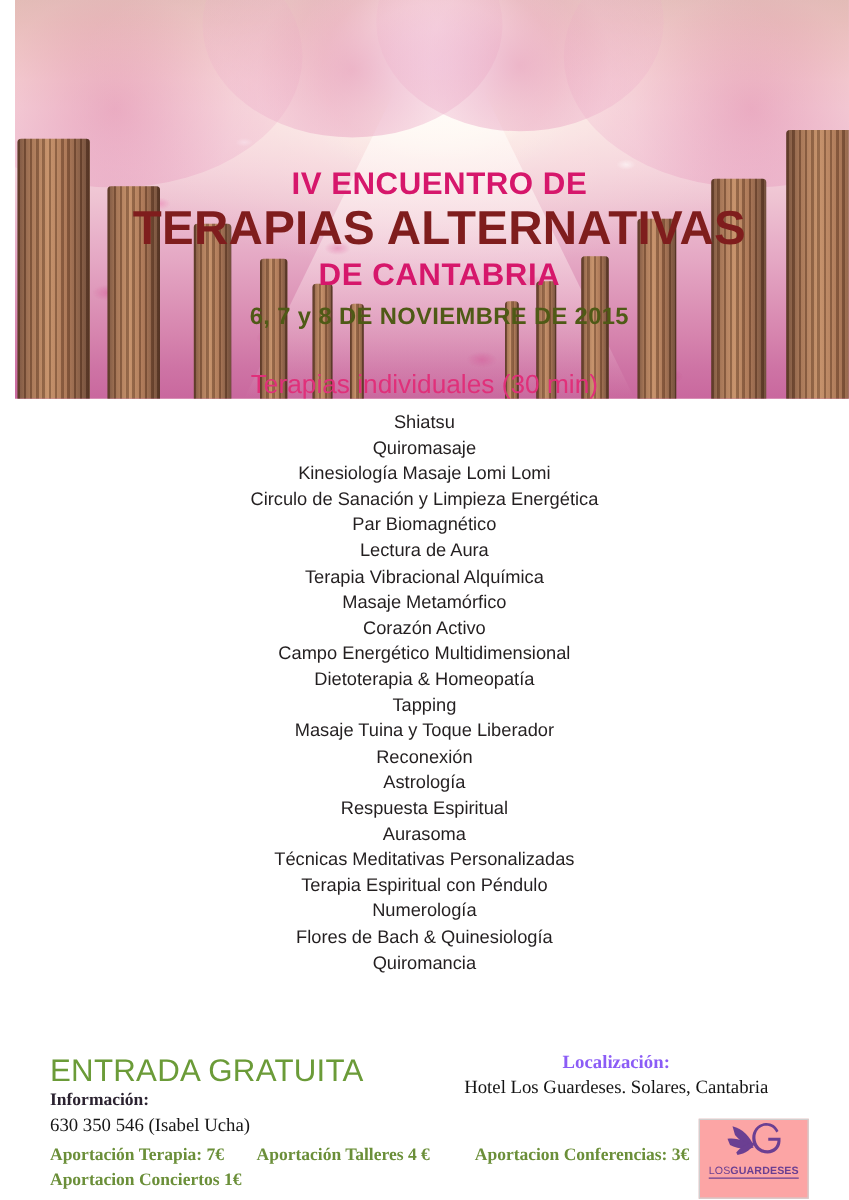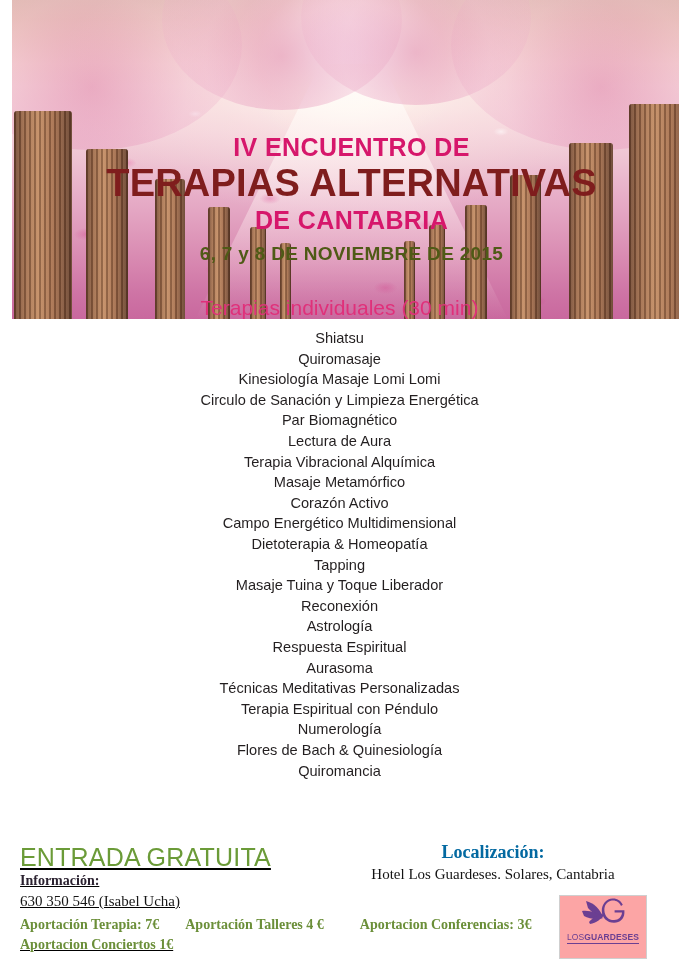--- a/index.html
+++ b/index.html
@@ -163,24 +163,23 @@
   
   .footer {
     position: absolute;
     left: 0;
     right: 0;
     top: 840px;
     height: 120px;
   }
   .footer-left {
     position: absolute;
-    left: 20px;
+    left: 40px;
     top: 4px;
     width: 520px;
-    text-decoration: underline;
   }
   .free-entry {
     font-size: 25px;
     color: #6B9B38;
     letter-spacing: 0.2px;
     line-height: 1.05;
   }
   .info-label {
     font-family: "Liberation Serif", serif;
     font-size: 14px;
@@ -210,23 +209,23 @@
 
   .footer-right {
     position: absolute;
     right: 36px;
     top: 0;
     text-align: center;
     width: 300px;
   }
   .loc-label {
     font-family: "Liberation Serif", serif;
-    font-size: 18px;
-    font-weight: bold;
-    color: #0369a1;
+    font-size: 15px;
+    font-weight: bold;
+    color: #8b5cf6;
     line-height: 1.35;
   }
   .loc-value {
     font-family: "Liberation Serif", serif;
     font-size: 15px;
     color: #141414;
     line-height: 1.35;
   }
 
   .logo {

